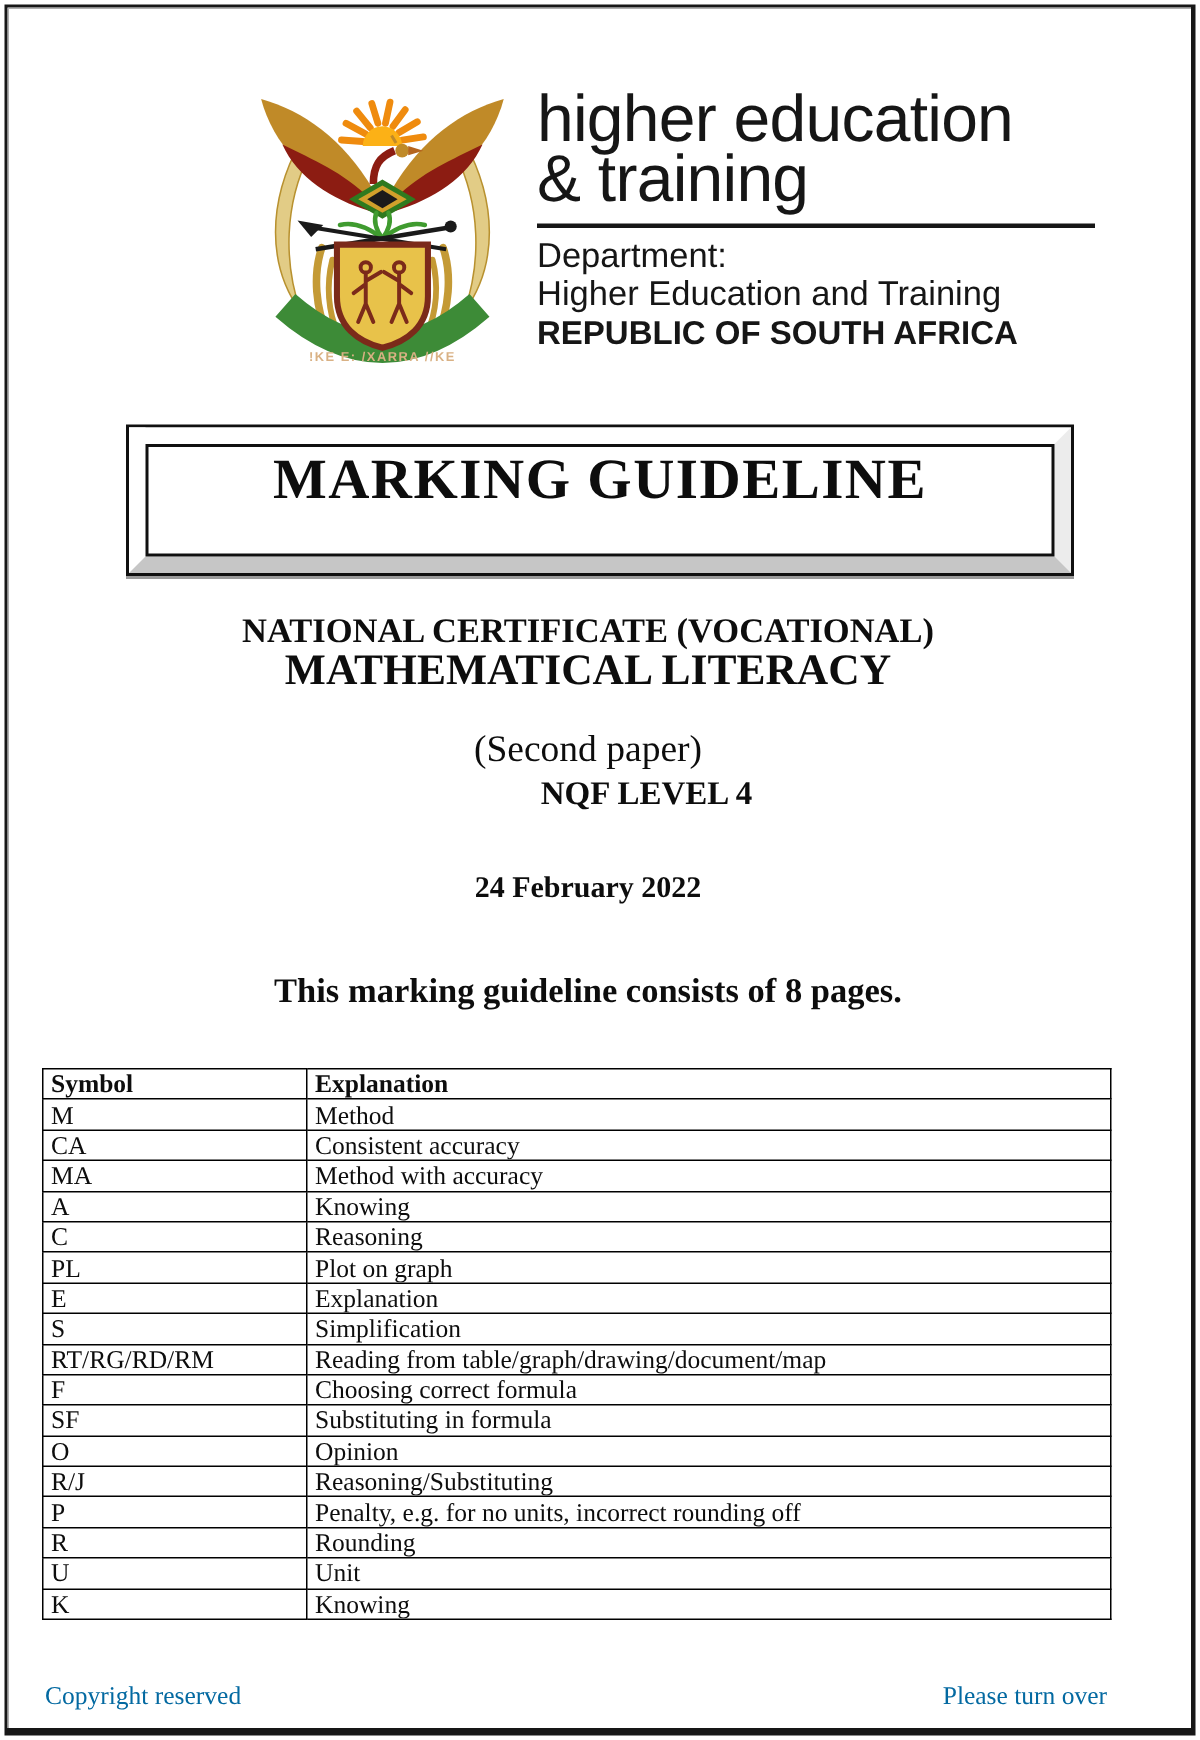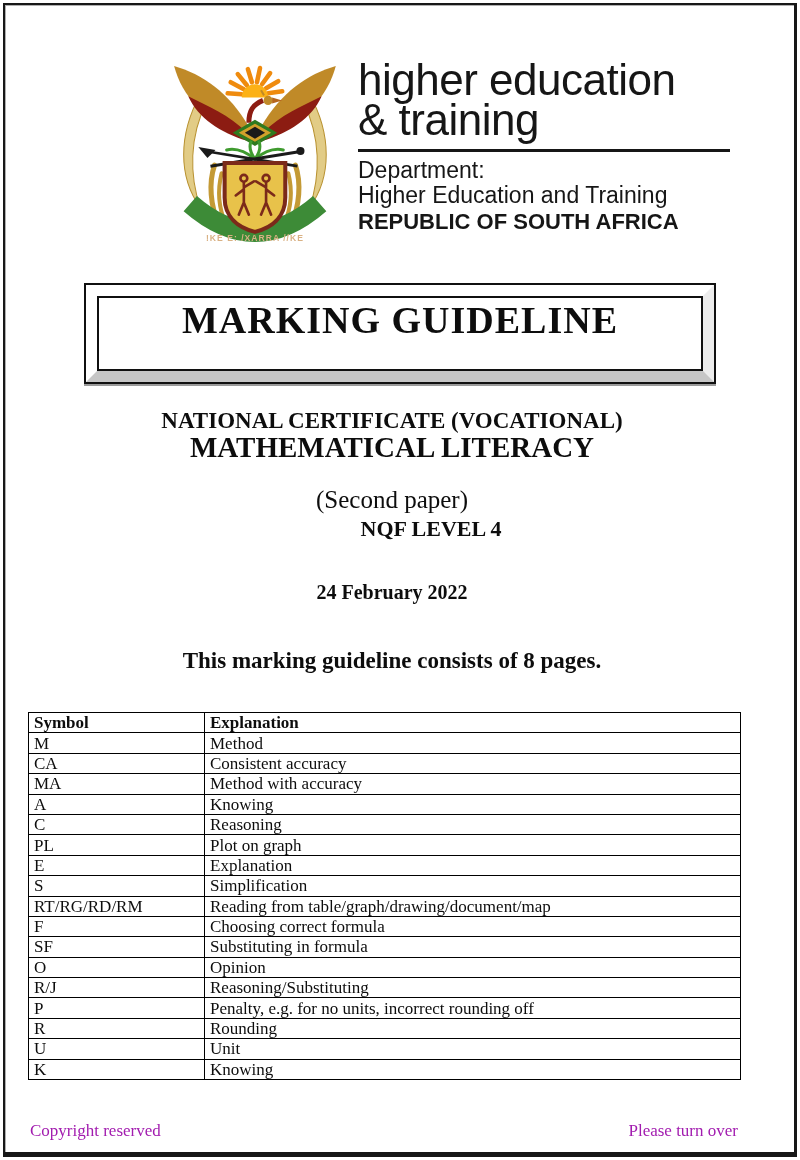--- a/index.html
+++ b/index.html
@@ -53,21 +53,21 @@
   }
   .symbol-table col.c1{width:176px;}
   .symbol-table th,.symbol-table td{
     border:1.5px solid #000;padding:0 5px;height:19.4px;line-height:1.12;
     text-align:left;vertical-align:middle;overflow:hidden;white-space:nowrap;
   }
   .symbol-table th{font-weight:700;margin-left:21px;}
   
   .footer{
     position:absolute;left:30px;top:1121px;width:708px;
-    display:flex;justify-content:space-between;font-size:17px;color:#a21caf;
+    display:flex;justify-content:space-between;font-size:17px;color:#0369a1;
   }
 </style>
 </head>
 <body>
 
 <div class="page">
   <div class="page-border"></div>
 
   <svg class="coat" viewBox="0 0 176 182" aria-hidden="true">
 

